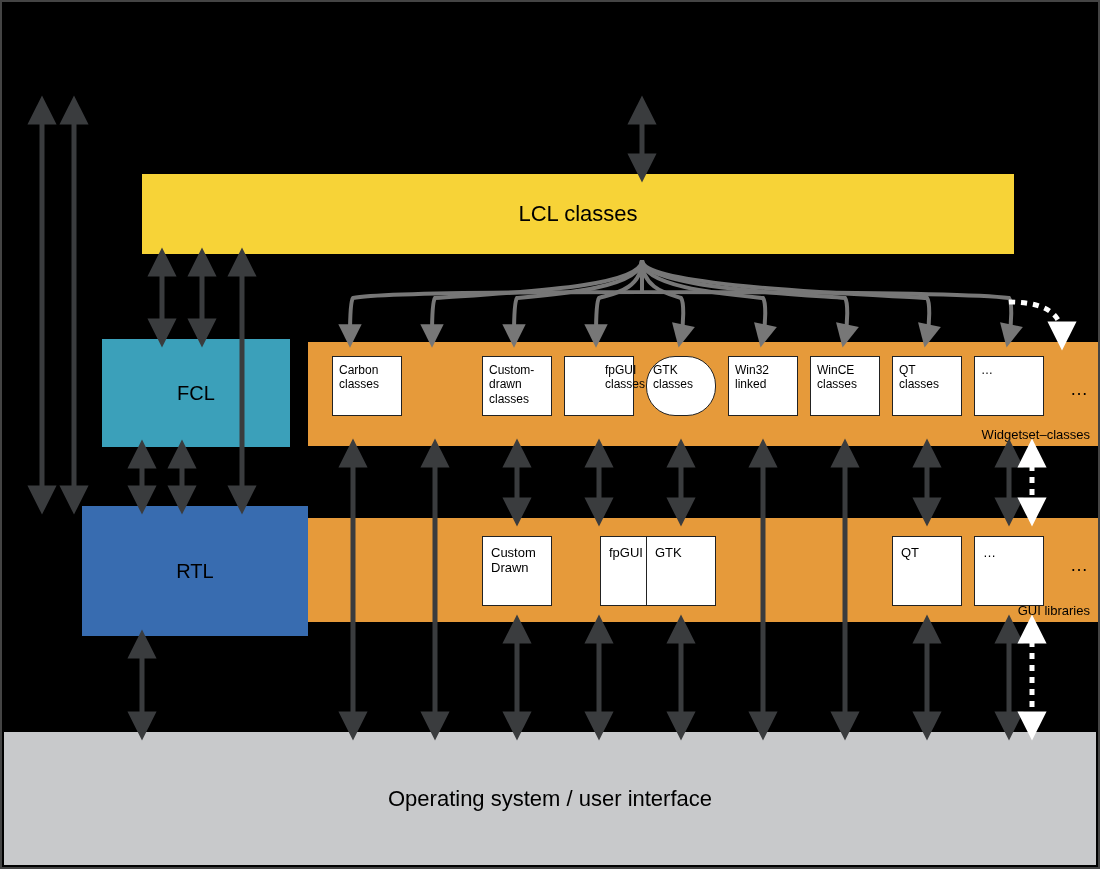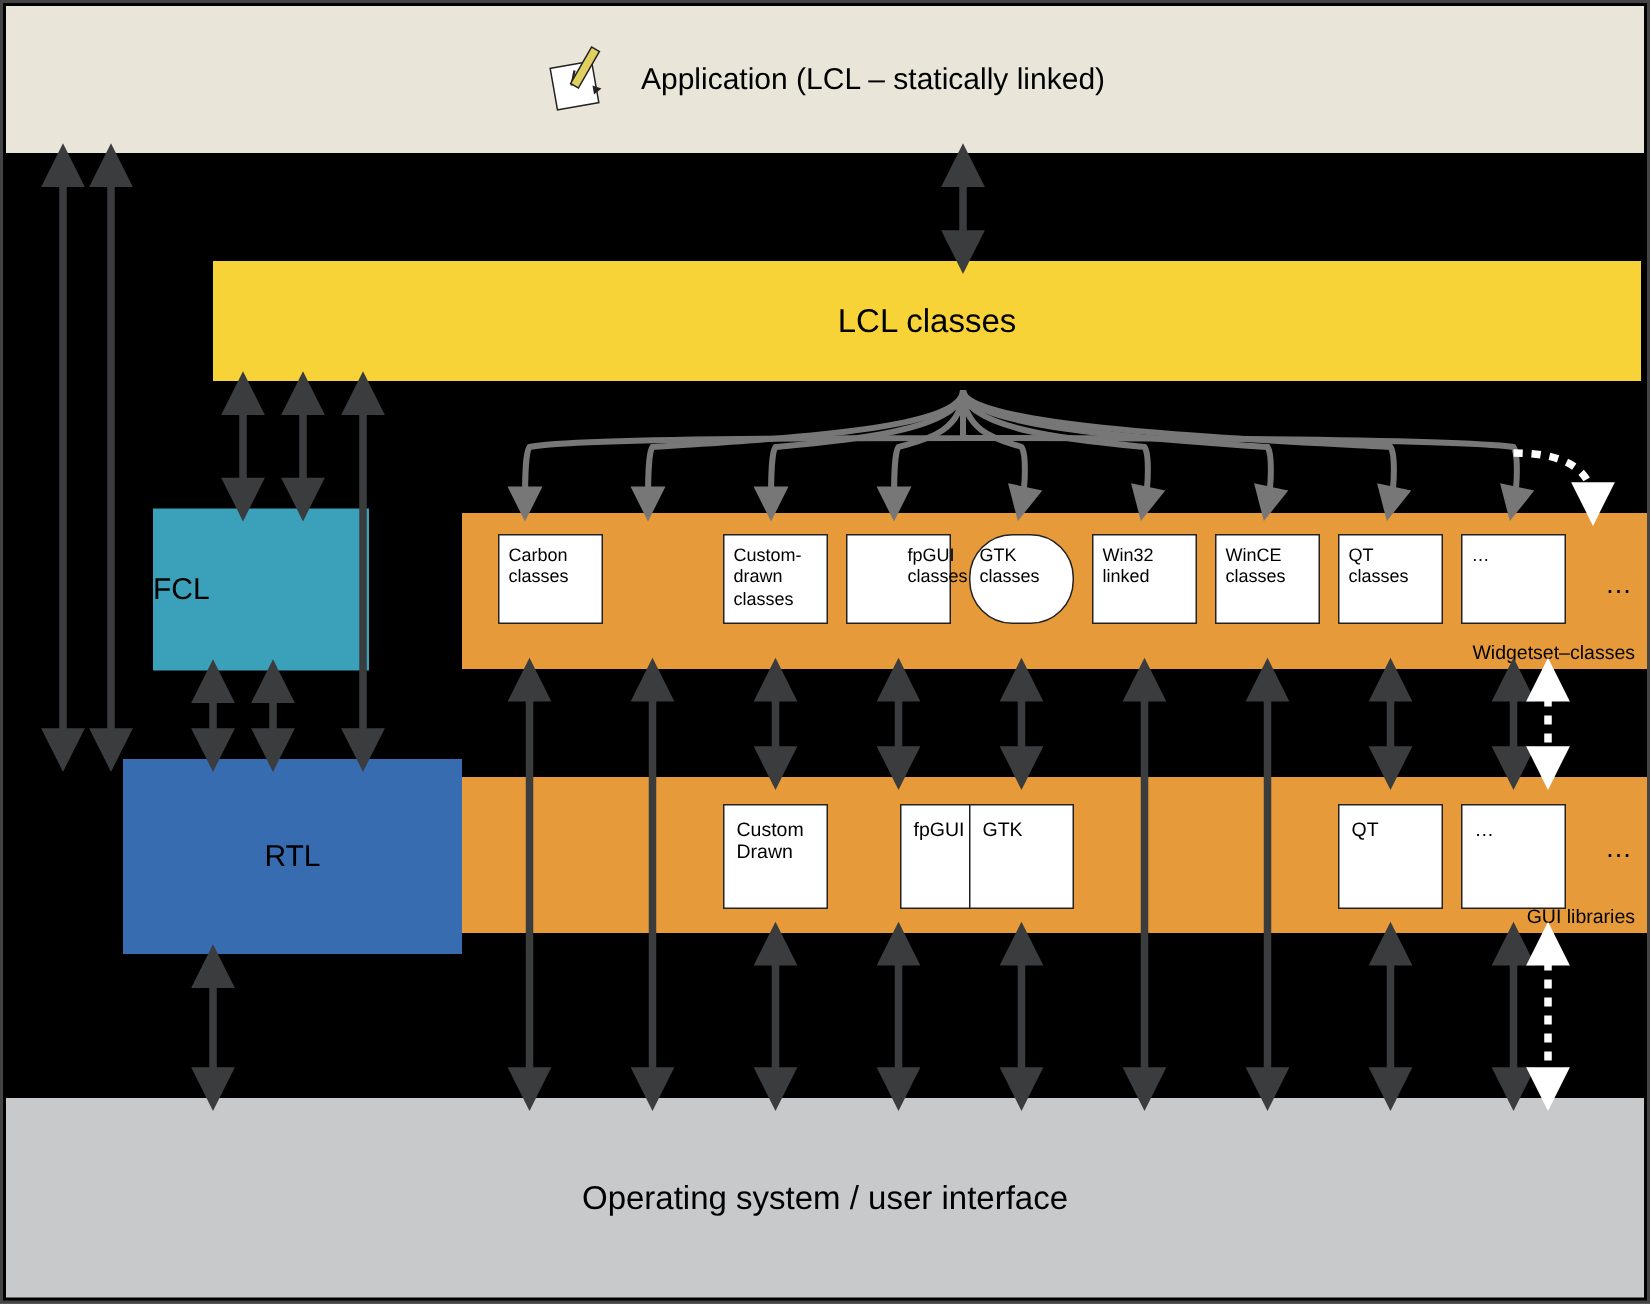--- a/index.html
+++ b/index.html
@@ -20,30 +20,30 @@
     justify-content: center;
     gap: 16px;
   }
   .layer-app-label { font-size: 20px; }
   .pencil-icon {
     width: 48px; height: 48px;
     position: relative;
   }
   .layer-lcl {
     position: absolute;
-    left: 140px; top: 172px; width: 952px; height: 80px;
+    left: 140px; top: 172px; width: 872px; height: 80px;
     background: #f7d337;
     display: flex; align-items: center; justify-content: center;
     font-size: 22px;
   }
   .box-fcl {
     position: absolute;
-    left: 100px; top: 337px; width: 144px; height: 108px;
+    left: 100px; top: 337px; width: 188px; height: 108px;
     background: #3ba0ba;
-    display: flex; align-items: center; justify-content: flex-start;
+    display: flex; align-items: center; justify-content: center;
     font-size: 20px;
   }
   .box-rtl {
     position: absolute;
     left: 80px; top: 504px; width: 226px; height: 130px;
     background: #386cb0;
     display: flex; align-items: center; justify-content: center;
     font-size: 20px;
   }
   .layer-widgetset {
@@ -99,31 +99,20 @@
     position: absolute;
     left: 0; top: 0; width: 1100px; height: 869px;
     pointer-events: none;
   }
 </style>
 </head>
 <body>
 
 <div class="canvas">
 
-  <div class="layer-app">
-    <span class="pencil-icon">
-      <svg viewBox="0 0 48 48" width="48" height="48">
-        <rect x="6" y="14" width="28" height="28" fill="#fff" stroke="#222" transform="rotate(-10 20 28)"></rect>
-        <path d="M18 28 L20 18" stroke="#222" stroke-width="1.5" fill="none"></path>
-        <rect x="24" y="2" width="6" height="28" fill="#e0d060" stroke="#222" transform="rotate(30 27 16)"></rect>
-        <polygon points="32,28 38,30 33,34" fill="#222"></polygon>
-      </svg>
-    </span>
-    <span class="layer-app-label">Application (LCL – statically linked)</span>
-  </div>
 
   <div class="layer-lcl">
     <span>LCL classes</span>
   </div>
 
   <div class="box-fcl">
     <span>FCL</span>
   </div>
 
   <div class="box-rtl">

